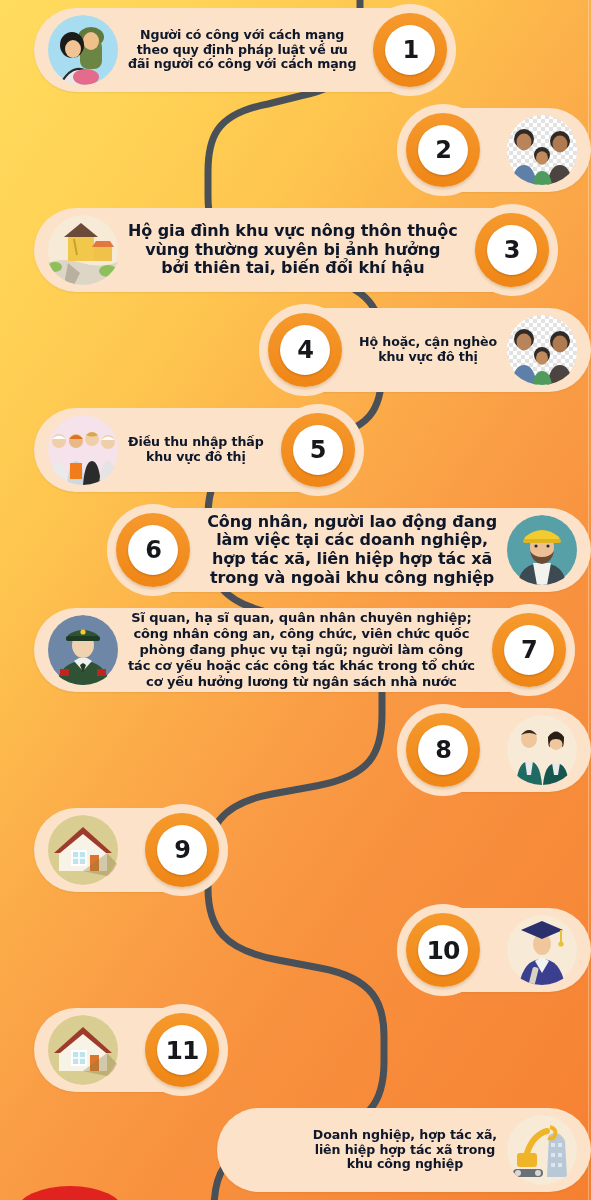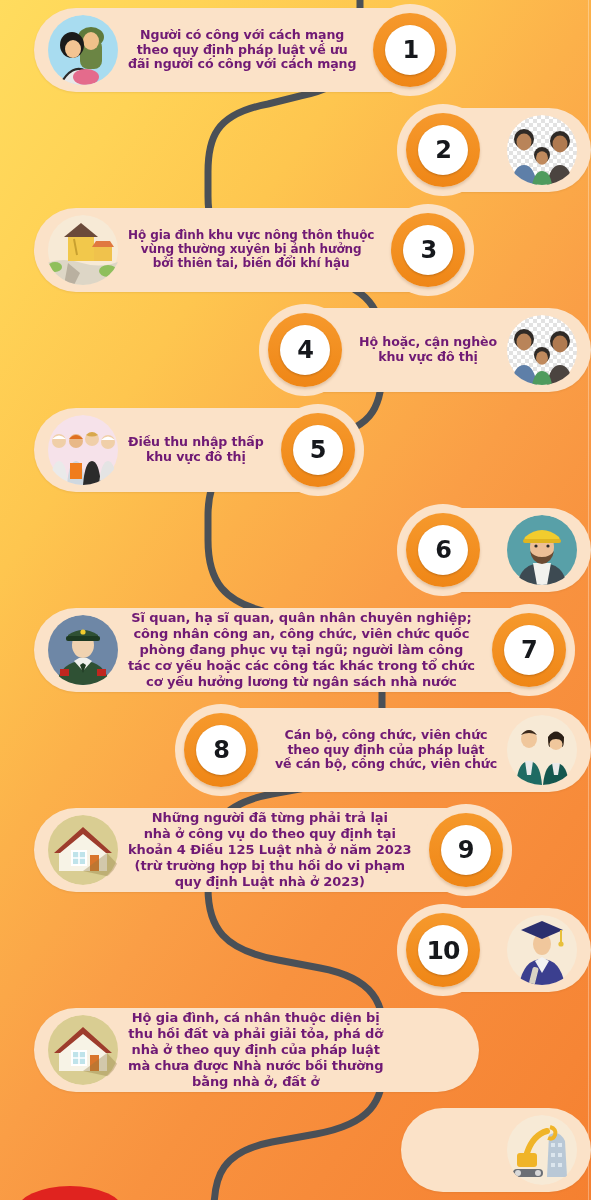--- a/index.html
+++ b/index.html
@@ -56,29 +56,29 @@
 
   .thumb{
     width:74px;height:70px;border-radius:50%;
     flex:0 0 auto;overflow:hidden;position:relative;
     display:flex;align-items:flex-end;justify-content:center;
   }
   .pill.left .thumb{margin-right:8px;}
   .pill.right .thumb{margin-left:8px;}
 
   .txt{
-    color:#701a75;
+    color:#0f172a;
     font-weight:700;
     line-height:1.16;
     text-align:center;
     white-space:pre-line;
     letter-spacing:-.1px;
     font-size:12.6px;
   }
-  .txt.s  {font-size:12px;}
+  .txt.s  {font-size:16px;}
   .txt.xs {font-size:13px; line-height:1.22;}
 
   
   .badge{
     position:absolute;top:50%;
     width:92px;height:92px;margin-top:-46px;
     border-radius:50%;
     background:#fbe2c8;                       
     display:flex;align-items:center;justify-content:center;
     z-index:4;
@@ -292,20 +292,24 @@
           <div class="ring">
             <div class="disc">
               <span class="num">5</span>
             </div>
           </div>
         </div>
       </div>
     </div>
     <div class="row right" style="top: 500px;">
       <div class="pill right">
+        <div class="txt s">Công nhân, người lao động đang
+làm việc tại các doanh nghiệp,
+hợp tác xã, liên hiệp hợp tác xã
+trong và ngoài khu công nghiệp</div>
         <div class="thumb">
           <svg viewBox="0 0 74 70">
             <circle cx="37" cy="35" r="35" fill="#58a0a8"></circle>
     <path d="M12 70 q4 -22 25 -22 q21 0 25 22 z" fill="#3d4a52"></path>
     <path d="M28 48 h18 l-4 22 h-10 z" fill="#f2f2ee"></path>
     <ellipse cx="37" cy="32" rx="12" ry="14" fill="#edbf97"></ellipse>
     <path d="M25 36 q2 12 12 13 q10 -1 12 -13 q-4 6 -12 6 q-8 0 -12 -6 z" fill="#6b4b33"></path>
     <path d="M20 22 q17 -14 34 0 q2 4 -2 4 H22 q-4 0 -2 -4 z" fill="#f2cc2e"></path>
     <rect x="18" y="24" width="38" height="4" rx="2" fill="#e0b420"></rect>
     <circle cx="31" cy="31" r="1.6" fill="#2b2b2b"></circle>
@@ -346,23 +350,20 @@
           <div class="ring">
             <div class="disc">
               <span class="num">7</span>
             </div>
           </div>
         </div>
       </div>
     </div>
     <div class="row right" style="top: 700px;">
       <div class="pill right">
-        <div class="txt ">Cán bộ, công chức, viên chức
-theo quy định của pháp luật
-về cán bộ, công chức, viên chức</div>
         <div class="thumb">
           <svg viewBox="0 0 74 70">
             <circle cx="37" cy="35" r="35" fill="#f7ead6"></circle>
     <ellipse cx="24" cy="24" rx="8" ry="9" fill="#f0c79c"></ellipse>
             <path d="M16 20 q8 -10 16 0 q-8 -4 -16 0z" fill="#3b2a1c"></path>
     <path d="M11 70 q2 -24 13 -24 q11 0 13 24 z" fill="#1f6b63"></path>
     <path d="M20 46 h8 l-2 14 h-4 z" fill="#eaeaea"></path>
     <ellipse cx="51" cy="26" rx="8" ry="9" fill="#f0c79c"></ellipse>
             <path d="M43 22 q8 -11 16 0 q0 10 -2 10 q2 -8 -6 -8 q-8 0 -6 8 q-2 0 -2 -10z" fill="#2a1f16"></path>
     <path d="M38 70 q2 -22 13 -22 q11 0 13 22 z" fill="#15574f"></path>
@@ -385,25 +386,20 @@
             <circle cx="37" cy="35" r="35" fill="#d9cd92"></circle>
     <path d="M37 16 L61 38 L61 56 L13 56 L13 38 z" fill="#f7f3e6"></path>
     <path d="M37 12 L66 38 H60 L37 19 L14 38 H8 z" fill="#9e3c2c"></path>
     <rect x="26" y="36" width="14" height="14" fill="#bfe3ea"></rect>
     <path d="M26 36 h14 v14 h-14z" fill="none" stroke="#fff" stroke-width="2"></path>
     <path d="M33 36 v14 M26 43 h14" stroke="#fff" stroke-width="1.6"></path>
     <rect x="44" y="40" width="9" height="16" fill="#d9752c"></rect>
     <path d="M61 38 L74 52 L74 64 L37 56 z" fill="rgba(140,120,60,.35)"></path>
           </svg>
         </div>
-        <div class="txt xs">Những người đã từng phải trả lại
-nhà ở công vụ do theo quy định tại
-khoản 4 Điều 125 Luật nhà ở năm 2023
-(trừ trường hợp bị thu hồi do vi phạm
-quy định Luật nhà ở 2023)</div>
         <div class="badge onright">
           <div class="ring">
             <div class="disc">
               <span class="num">9</span>
             </div>
           </div>
         </div>
       </div>
     </div>
     <div class="row right" style="top: 900px;">
@@ -437,29 +433,34 @@
             <circle cx="37" cy="35" r="35" fill="#d9cd92"></circle>
     <path d="M37 16 L61 38 L61 56 L13 56 L13 38 z" fill="#f7f3e6"></path>
     <path d="M37 12 L66 38 H60 L37 19 L14 38 H8 z" fill="#9e3c2c"></path>
     <rect x="26" y="36" width="14" height="14" fill="#bfe3ea"></rect>
     <path d="M26 36 h14 v14 h-14z" fill="none" stroke="#fff" stroke-width="2"></path>
     <path d="M33 36 v14 M26 43 h14" stroke="#fff" stroke-width="1.6"></path>
     <rect x="44" y="40" width="9" height="16" fill="#d9752c"></rect>
     <path d="M61 38 L74 52 L74 64 L37 56 z" fill="rgba(140,120,60,.35)"></path>
           </svg>
         </div>
-        <div class="txt xs">Hộ gia đình, cá nhân thuộc diện bị
-thu hồi đất và phải giải tỏa, phá dỡ
-nhà ở theo quy định của pháp luật
-mà chưa được Nhà nước bồi thường
-bằng nhà ở, đất ở</div>
+        <div class="badge onright">
+          <div class="ring">
+            <div class="disc">
+              <span class="num two">11</span>
+            </div>
+          </div>
+        </div>
       </div>
     </div>
     <div class="row right" style="top: 1100px;">
       <div class="pill right">
+        <div class="txt ">Doanh nghiệp, hợp tác xã,
+liên hiệp hợp tác xã trong
+khu công nghiệp</div>
         <div class="thumb">
           <svg viewBox="0 0 74 70">
             <circle cx="37" cy="35" r="35" fill="#f7ead6"></circle>
     <path d="M44 20 q10 -6 16 6 L62 62 L42 62 z" fill="#b9c8d6"></path>
     <rect x="46" y="28" width="4" height="4" fill="#dce6ee"></rect>
             <rect x="53" y="28" width="4" height="4" fill="#dce6ee"></rect>
     <rect x="46" y="38" width="4" height="4" fill="#dce6ee"></rect>
             <rect x="53" y="38" width="4" height="4" fill="#dce6ee"></rect>
     <rect x="46" y="48" width="4" height="4" fill="#dce6ee"></rect>
             <rect x="53" y="48" width="4" height="4" fill="#dce6ee"></rect>

